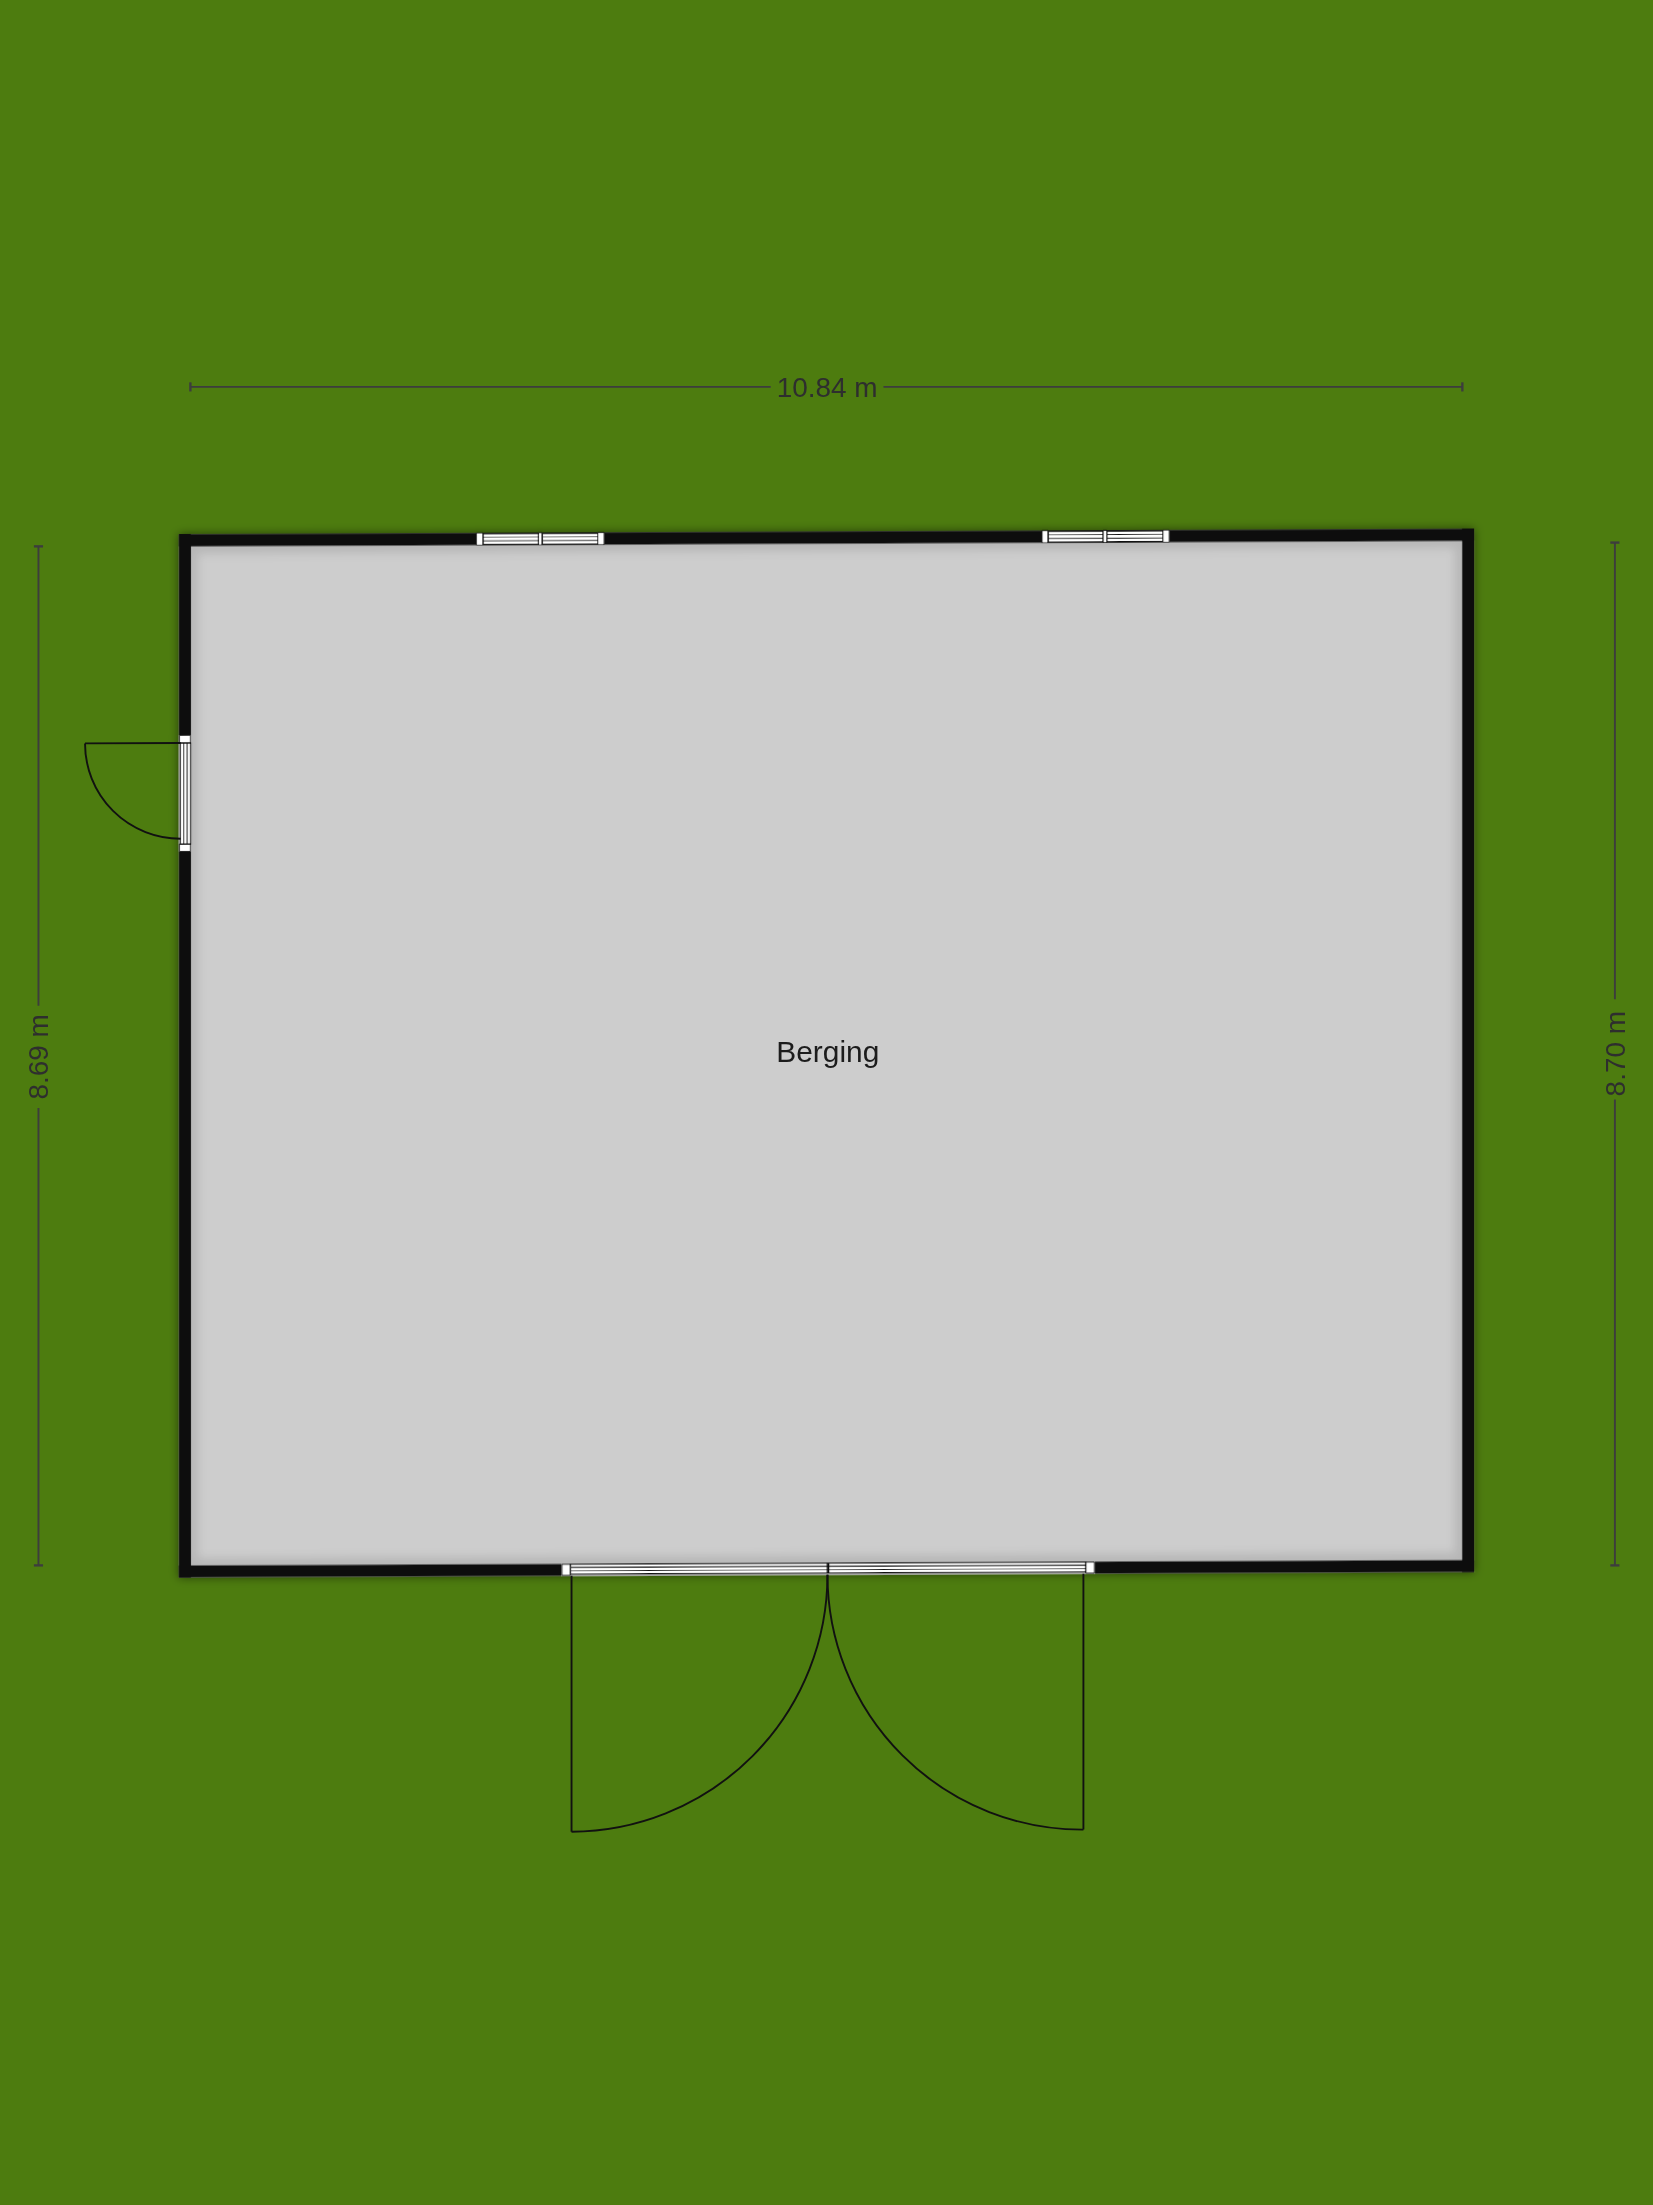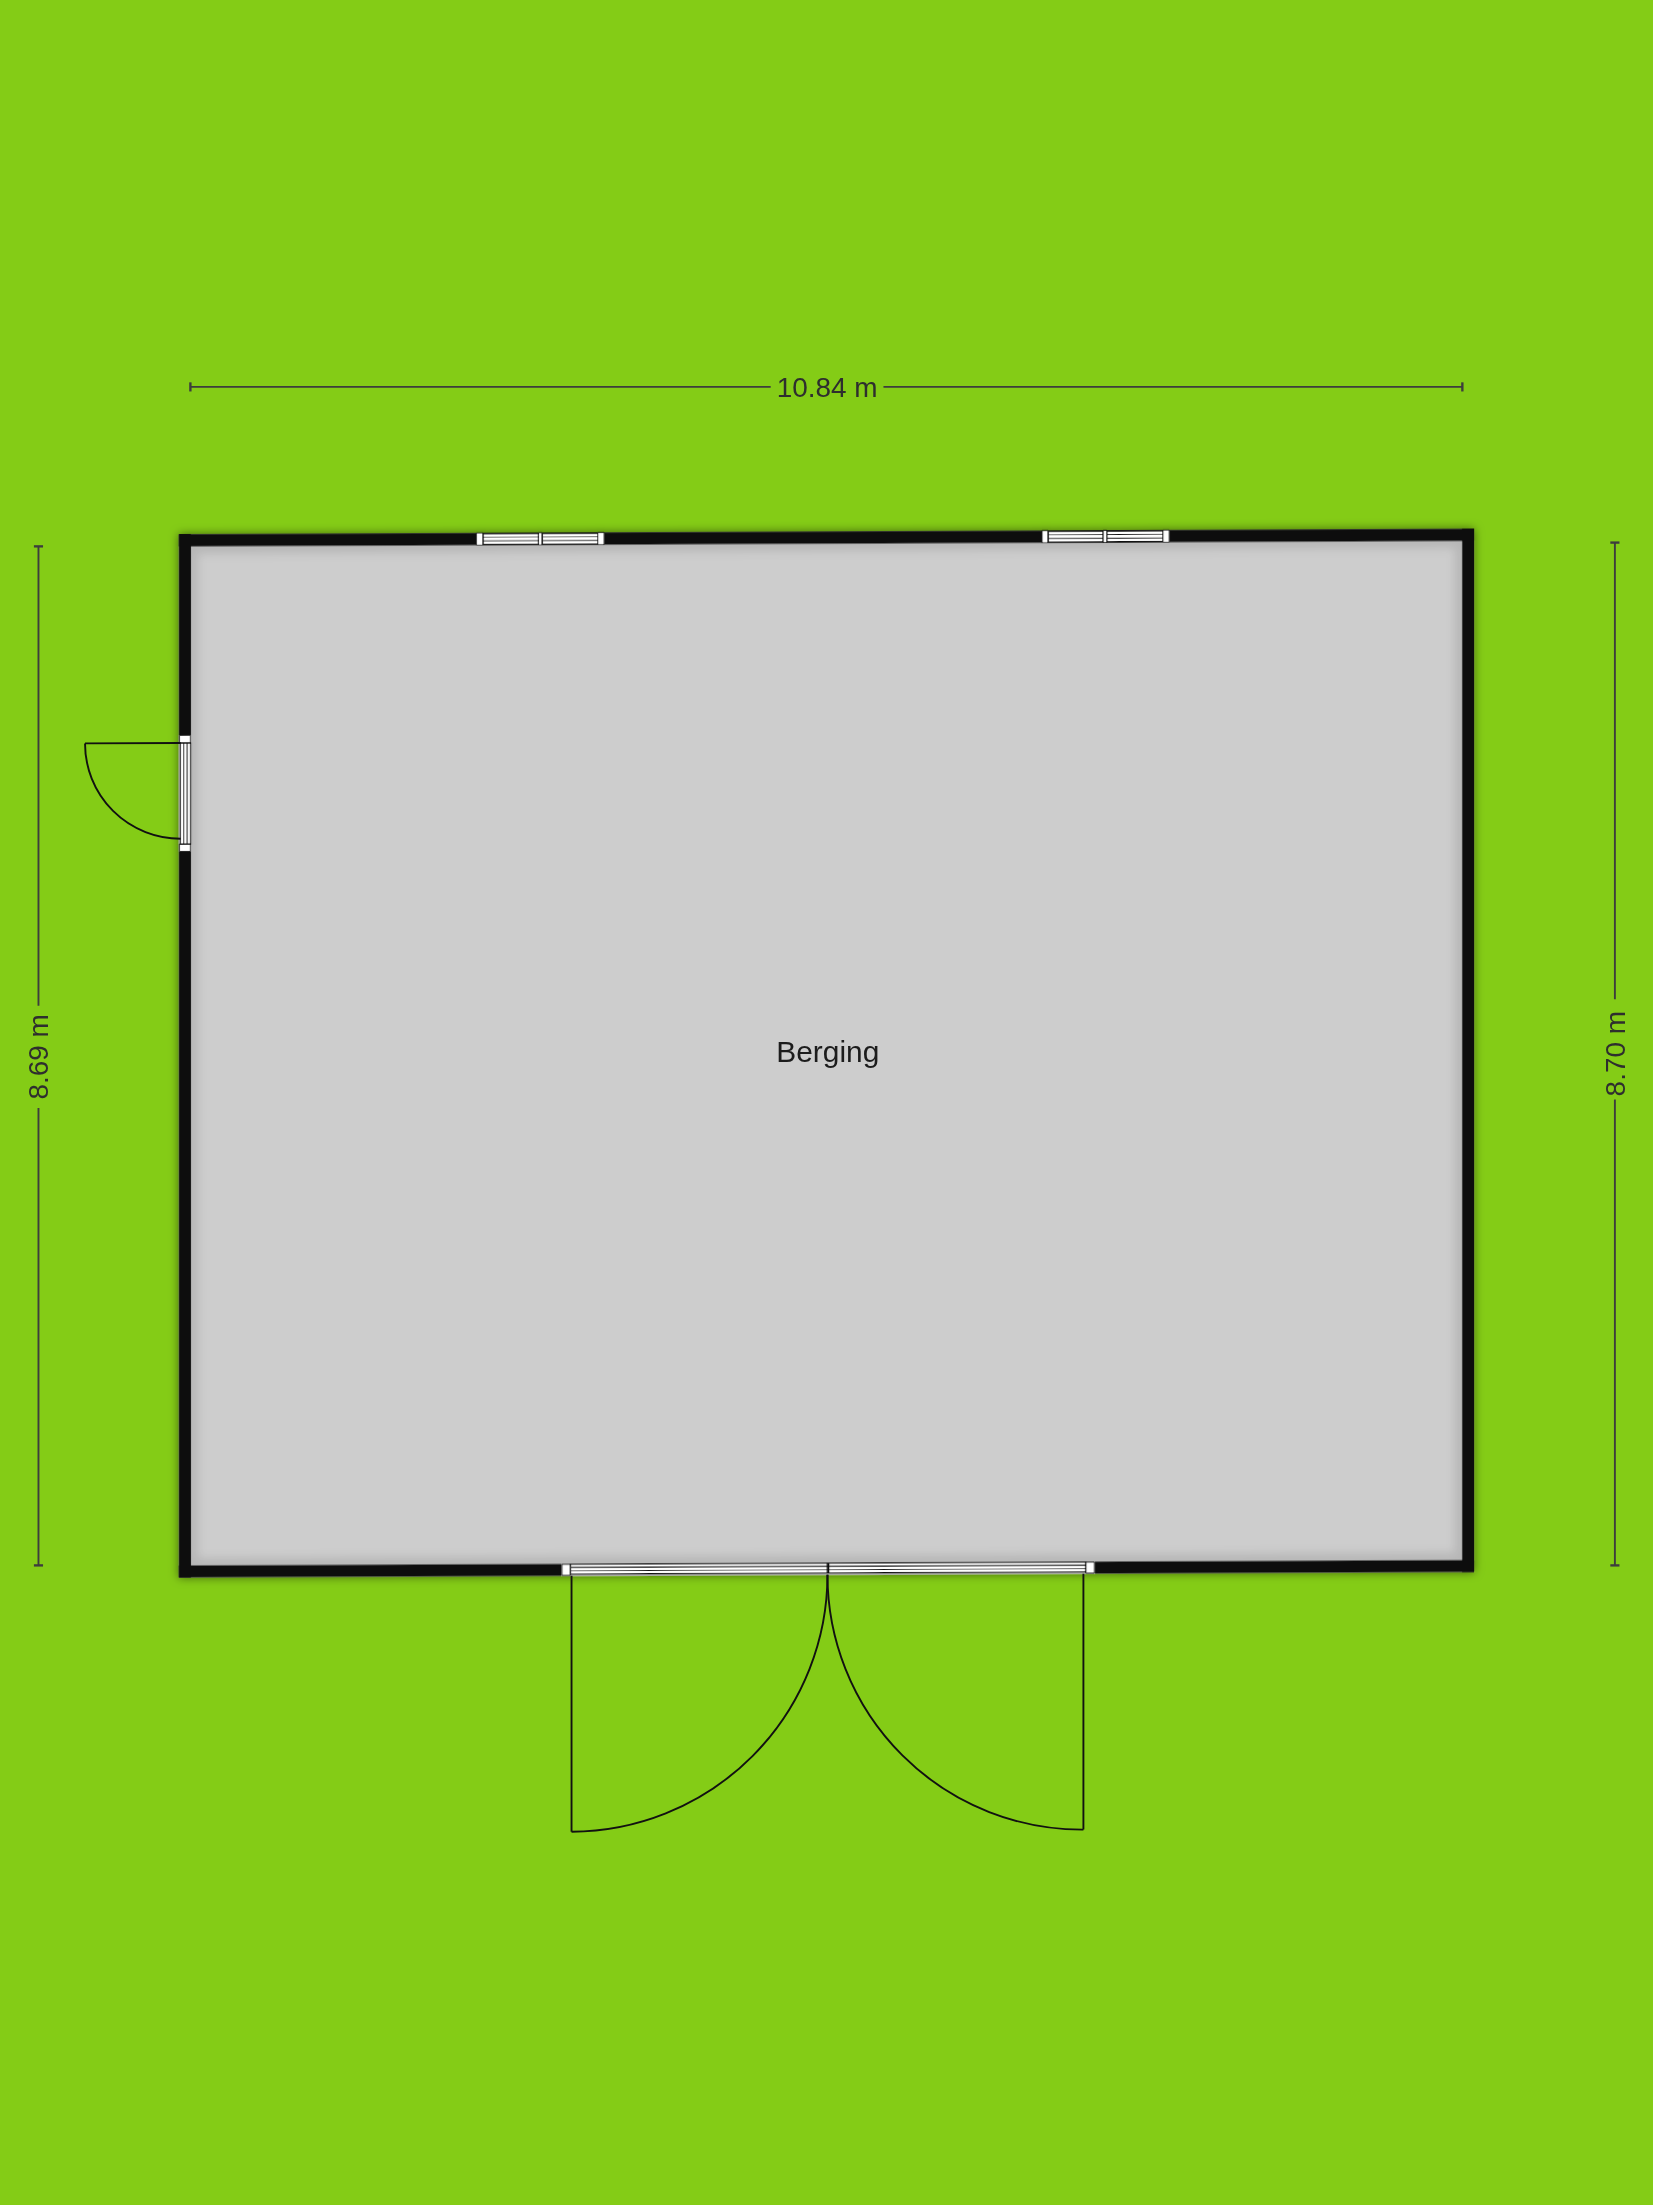--- a/index.html
+++ b/index.html
@@ -1,16 +1,16 @@
 <!DOCTYPE html>
 <html style="font-size:12.6px"><head>
 <meta charset="utf-8">
 <style>
   html,body{margin:0;padding:0;background:#ffffff;}
-  .page{position:relative;width:1654px;height:2205px;overflow:hidden;background:#84cc16;
+  .page{position:relative;width:1654px;height:2205px;overflow:hidden;background:#4d7c0f;
         font-family:"Liberation Sans",sans-serif;}
 </style>
 </head>
 <body>
 <div class="page">
 <svg width="1654" height="2205" viewBox="0 0 2100 2800">
   <defs>
     <filter id="osh" x="-10%" y="-10%" width="120%" height="120%">
       <feDropShadow dx="0" dy="0" stdDeviation="6" flood-color="#000000" flood-opacity="0.5"></feDropShadow>
     </filter>

